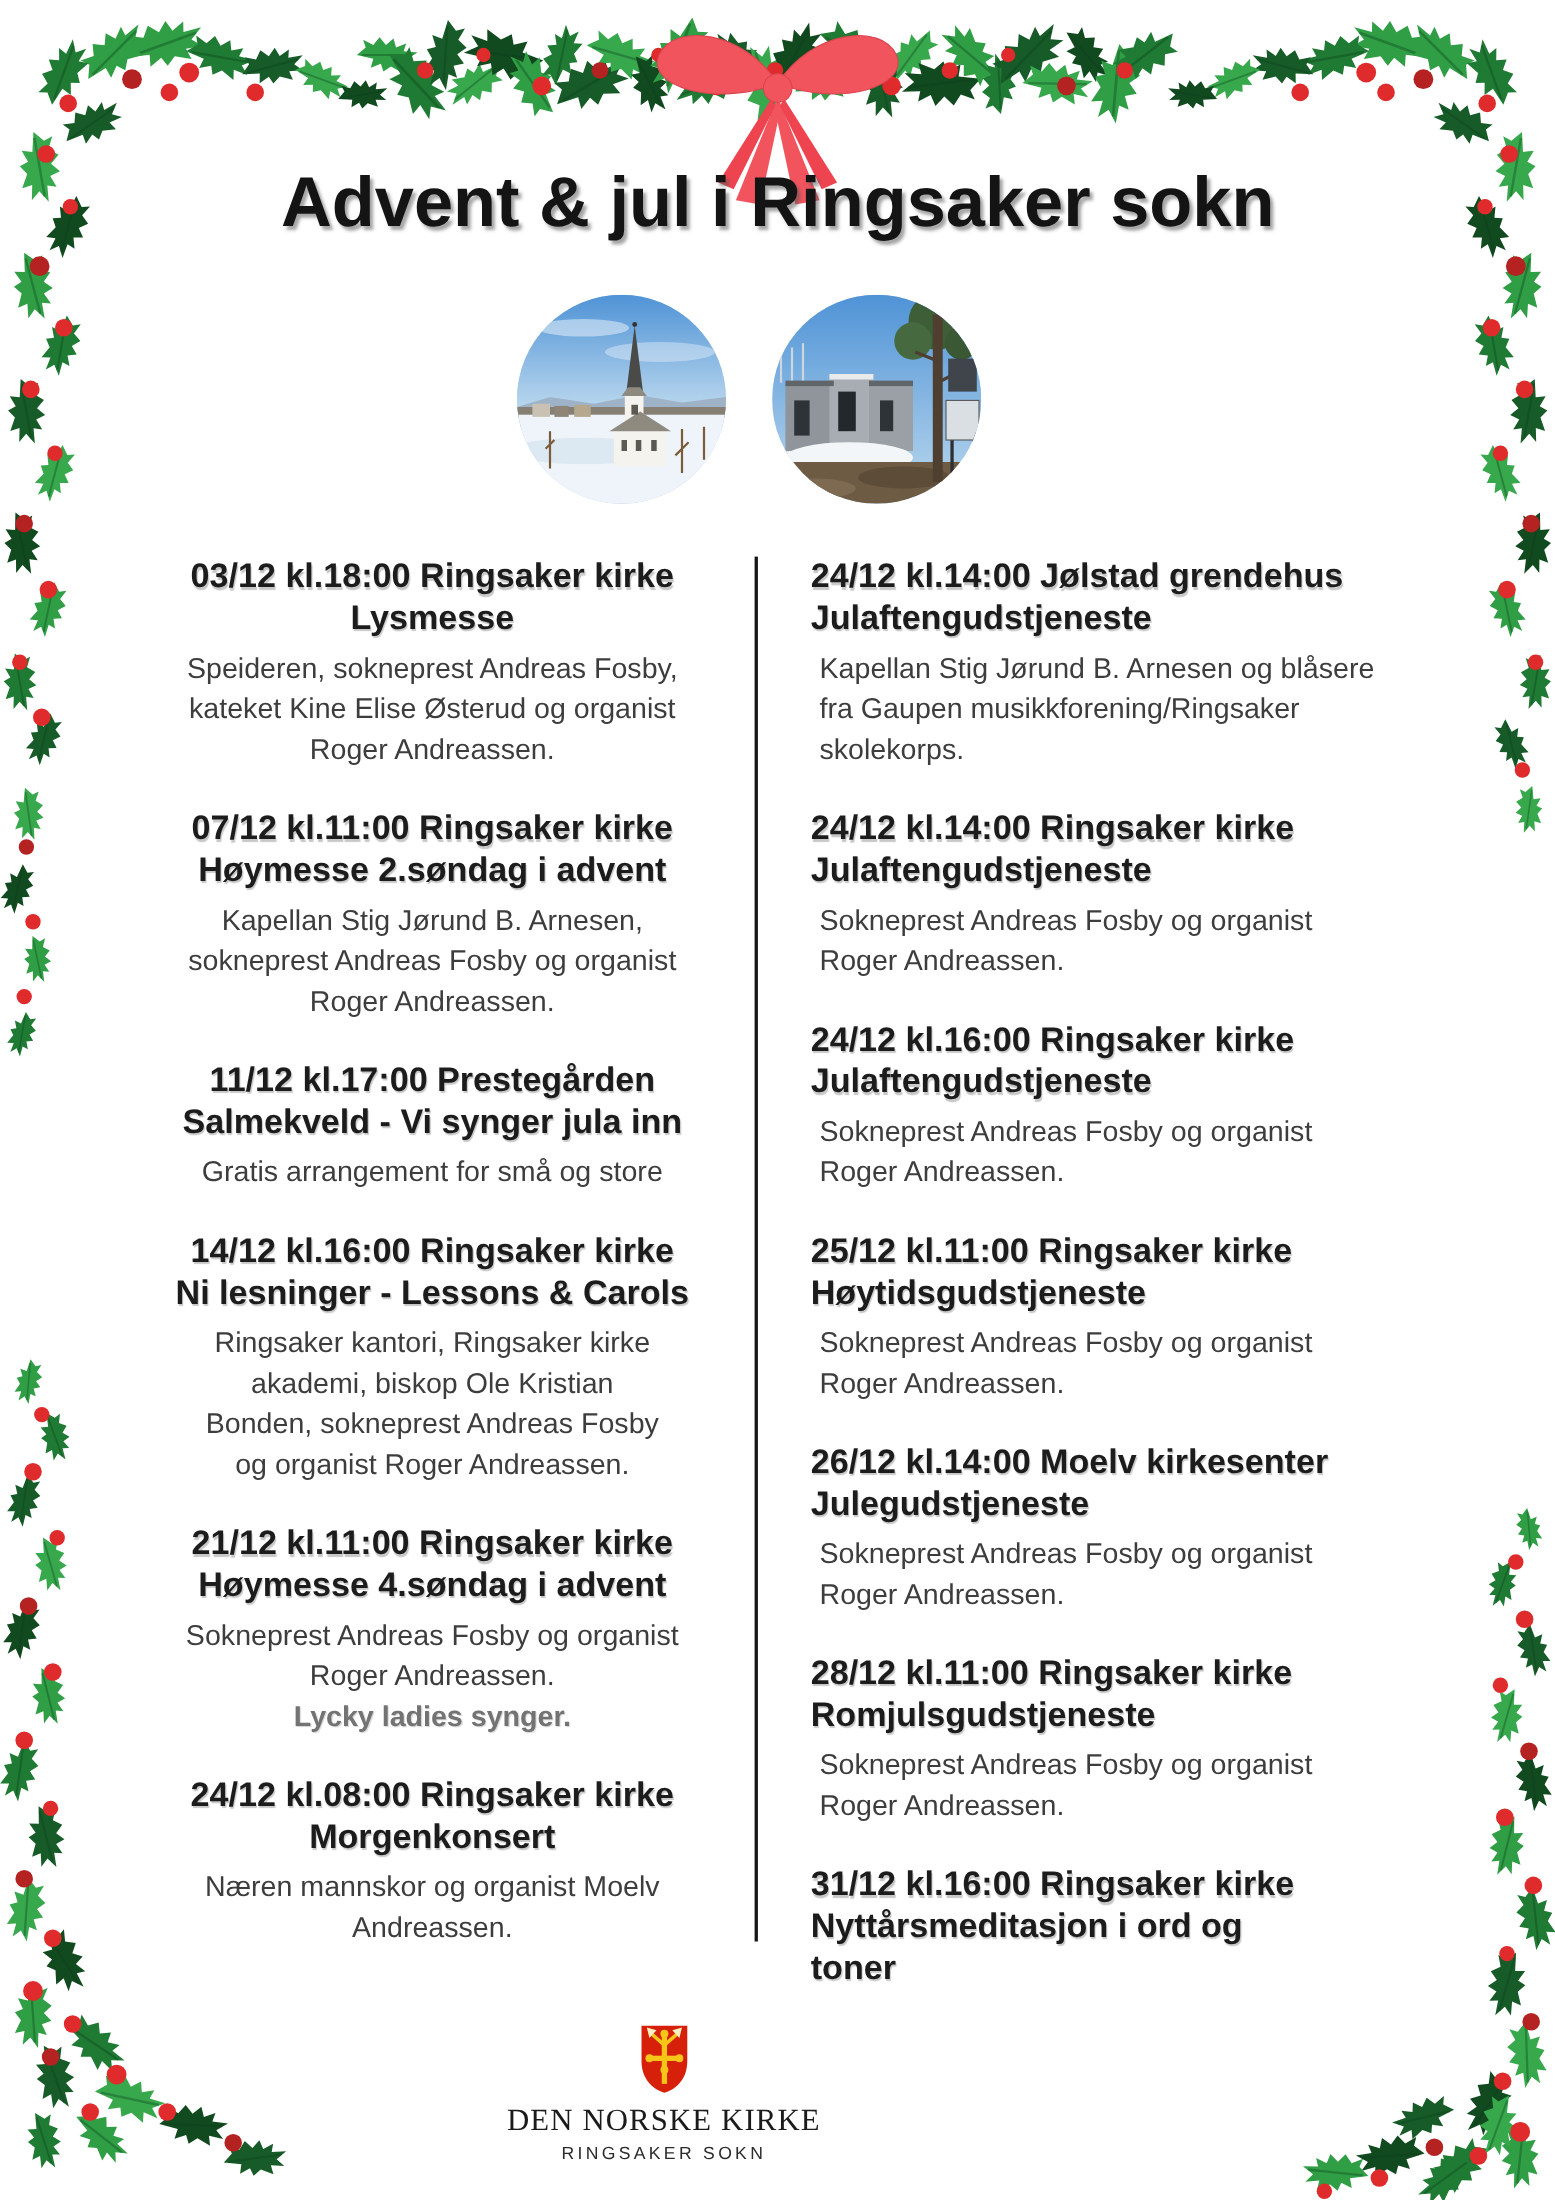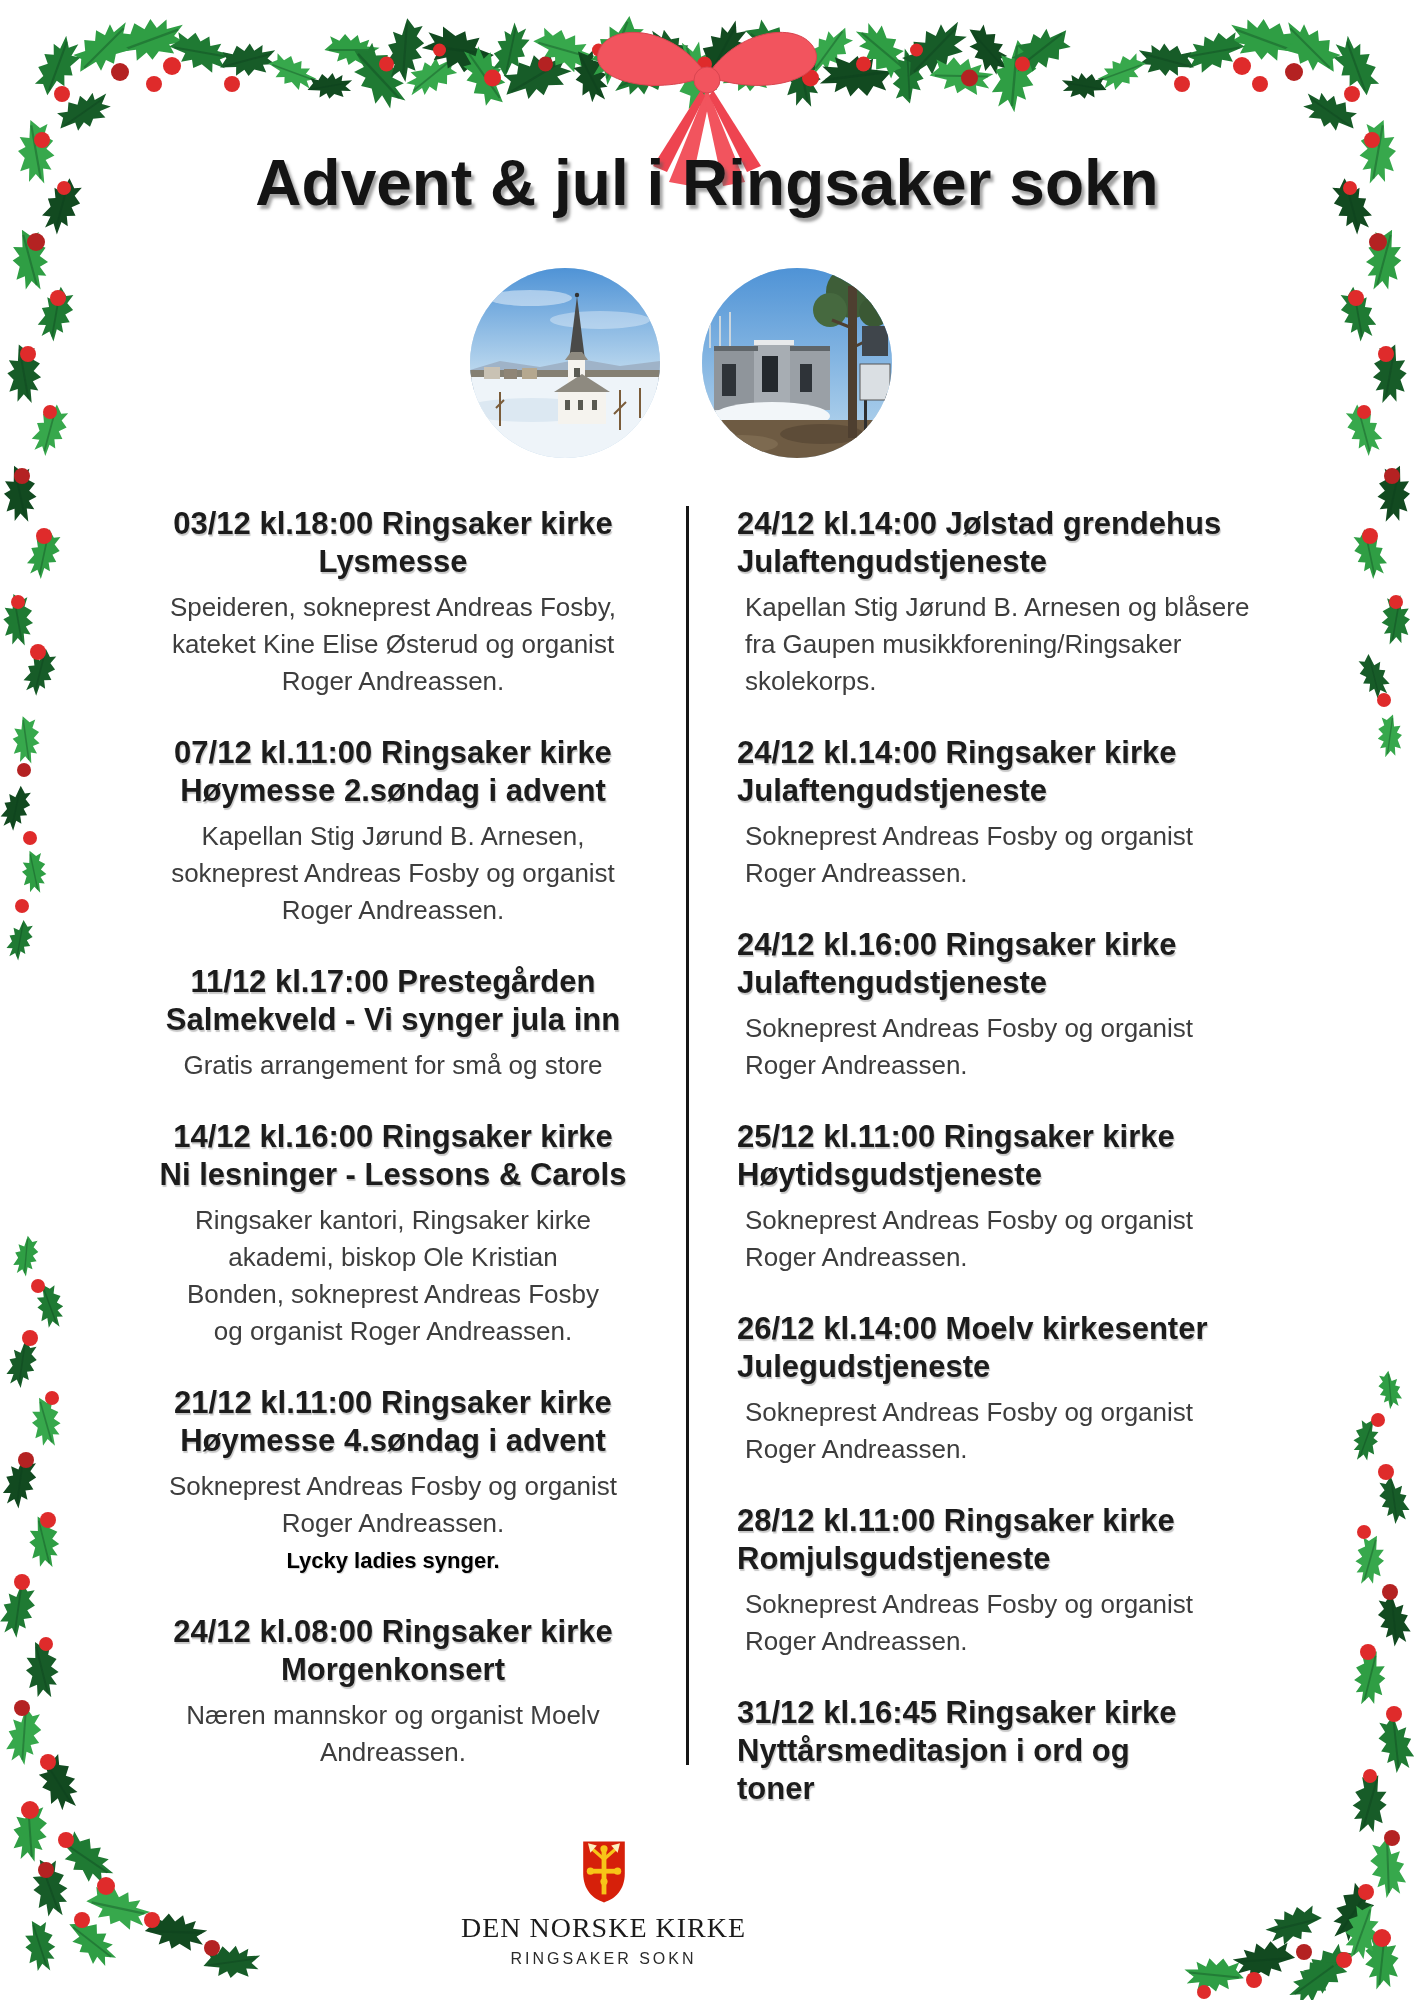--- a/index.html
+++ b/index.html
@@ -19,21 +19,21 @@
   .photo{width:190px;height:190px;border-radius:50%;overflow:hidden;background:#bcd4e8;}
   .divider{position:absolute;left:686px;top:506px;width:3px;height:1259px;background:#161616;z-index:3;}
   .col{position:absolute;top:505px;z-index:4;}
   .col-left{left:123px;width:540px;text-align:center;}
   .col-right{left:737px;width:575px;}
   .event{margin-bottom:34px;}
   .event-heading{white-space:pre-line;font-weight:700;font-size:31px;line-height:38px;color:#1c1c1c;
       text-shadow:1px 2px 1px rgba(0,0,0,.22);}
   .event-body{white-space:pre-line;font-size:26px;line-height:37px;font-weight:400;color:#3d3d3d;margin-top:8px;}
   .col-right .event-body{padding-left:8px;}
-  .event-note{white-space:pre-line;font-size:22px;line-height:37px;font-weight:700;color:#000000;
+  .event-note{white-space:pre-line;font-size:26px;line-height:37px;font-weight:700;color:#737373;
       text-shadow:1px 1px 1px rgba(0,0,0,.18);}
   .footer{position:absolute;left:0;top:1840px;width:1207px;text-align:center;z-index:3;}
   .crest{display:block;margin:0 auto;}
   .church-name{font-family:"Liberation Serif",serif;font-size:28px;letter-spacing:1px;color:#1b1b1b;margin-top:8px;}
   .parish-name{font-family:"Liberation Sans",sans-serif;font-size:16px;letter-spacing:3px;color:#2b2b2b;margin-top:6px;}
 </style>
 </head>
 <body>
 
 <div class="poster">
@@ -394,21 +394,21 @@
         <div class="event-body">Sokneprest Andreas Fosby og organist
 Roger Andreassen.</div>
       </div>
       <div class="event">
         <div class="event-heading">28/12 kl.11:00 Ringsaker kirke
 Romjulsgudstjeneste</div>
         <div class="event-body">Sokneprest Andreas Fosby og organist
 Roger Andreassen.</div>
       </div>
       <div class="event">
-        <div class="event-heading">31/12 kl.16:45 Ringsaker kirke
+        <div class="event-heading">31/12 kl.16:00 Ringsaker kirke
 Nyttårsmeditasjon i ord og
 toner</div>
       </div>
     </div>
 
   <div class="footer">
     <svg class="crest" width="48" height="64" viewBox="0 0 60 80">
       <path d="M4,2 H56 V42 C56,62 44,74 30,78 C16,74 4,62 4,42 Z" fill="#d6200a"></path>
       <path d="M30,24 L14,10 M30,24 L46,10" stroke="#f7c518" stroke-width="4" fill="none"></path>
       <polygon points="10,4 21,7 13,16" fill="#fdf0c0"></polygon>

